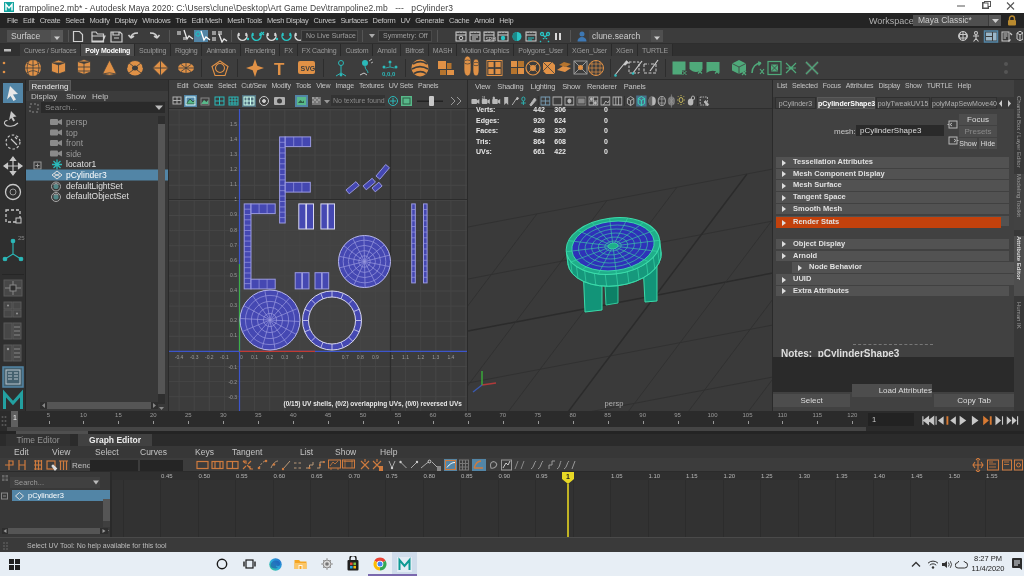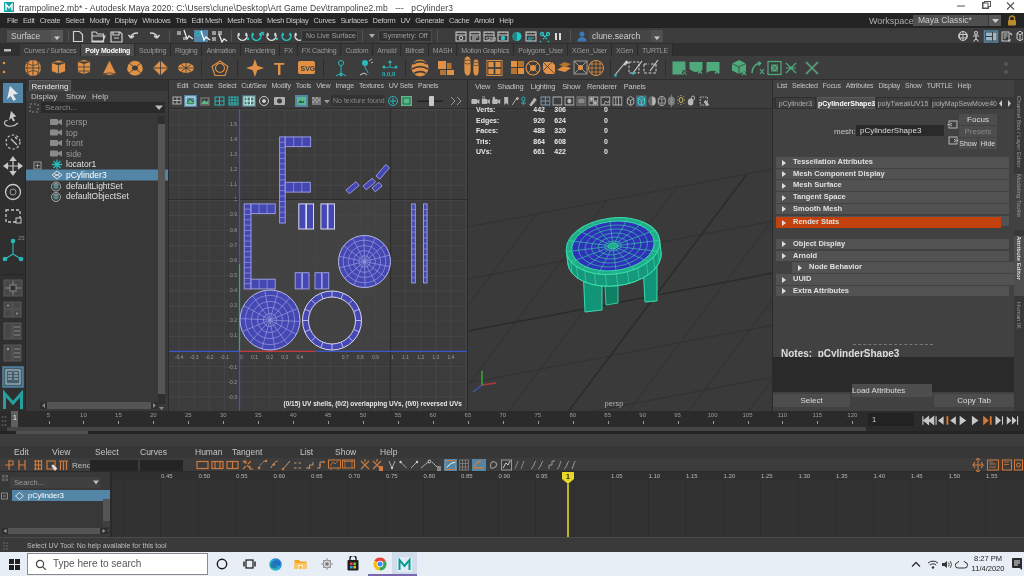--- a/index.html
+++ b/index.html
@@ -1087,21 +1087,21 @@
           <svg style="position:absolute;left:5px;top:2.5px" width="6" height="6">
             <path d="M1 0 l4 3 l-4 3z" fill="#ddd"></path>
           </svg>
           <span style="position:absolute;left:17px">Extra Attributes</span>
         </div>
       </div>
 <div class="abs" style="left:80px;top:264px;width:80px;border-top:1px dashed #777"></div>
 <span class="tx" style="left:8px;top:268px;color:#ddd;font-size:10px;font-weight:bold">Notes:&nbsp;&nbsp;pCylinderShape3</span>
 <div class="abs" style="left:0px;top:277px;width:241px;height:35px;background:#2a2a2a"></div>
 <div class="abs seg" style="left:0px;top:314px;width:77px;height:13px;color:#ddd;font-size:8px;line-height:13px;text-align:center">Select</div>
-<div class="abs seg" style="left:79px;top:304px;width:80px;height:13px;color:#ddd;font-size:8px;line-height:13px;text-align:left">Load Attributes</div>
+<div class="abs seg" style="left:79px;top:304px;width:80px;height:13px;color:#ddd;font-size:8px;line-height:13px;text-align:right">Load Attributes</div>
 <div class="abs seg" style="left:161px;top:314px;width:80px;height:13px;color:#ddd;font-size:8px;line-height:13px;text-align:center">Copy Tab</div>
 </div>
 
 <div class="abs" id="rstrip">
 <div class="abs" style="left:0;top:12px;width:10px;height:80px;color:#9a9a9a;font-size:6px;writing-mode:vertical-rl;text-align:center;line-height:10px">Channel Box / Layer Editor</div>
 <div class="abs" style="left:0;top:94px;width:10px;height:56px;background:#424242;color:#9a9a9a;font-size:6px;writing-mode:vertical-rl;line-height:10px">Modeling Toolkit</div>
 <div class="abs" style="left:0;top:156px;width:10px;height:60px;background:#4e4e4e;color:#ddd;font-size:6px;writing-mode:vertical-rl;line-height:10px;font-weight:bold">Attribute Editor</div>
 <div class="abs" style="left:0;top:222px;width:10px;height:40px;color:#9a9a9a;font-size:6px;writing-mode:vertical-rl;line-height:10px">Human IK</div>
 </div>
 
@@ -1199,26 +1199,30 @@
 <g fill="#c8c8c8">
           <path d="M91 2 l5 4.5 l-5 4.5 z M96.5 2 l5 4.5 l-5 4.5 z"></path>
           <path d="M102.5 2 v9" stroke="#c8c8c8" stroke-width="1.2"></path>
         </g>
 </svg>
 </div>
 <div class="abs" id="range">
       <div class="abs" style="left:16px;top:0;width:72px;height:3px;background:#4f4f4f"></div>
     </div>
 
+<div class="abs" id="getabs">
+<div class="abs" style="left:6px;top:0;width:64px;height:12px;background:#323232;color:#949494;line-height:12px;text-align:center">Time Editor</div>
+<div class="abs" style="left:78px;top:0;width:74px;height:12px;background:#414141;color:#ececec;line-height:12px;text-align:center;font-weight:bold">Graph Editor</div>
+</div>
 <div class="abs" id="gemenu">
 <span class="tx" style="left:14px;top:1px">Edit</span>
       <span class="tx" style="left:52px;top:1px">View</span>
       <span class="tx" style="left:95px;top:1px">Select</span>
       <span class="tx" style="left:140px;top:1px">Curves</span>
-      <span class="tx" style="left:195px;top:1px">Human</span>
+      <span class="tx" style="left:195px;top:1px">Keys</span>
       <span class="tx" style="left:232px;top:1px">Tangent</span>
       <span class="tx" style="left:300px;top:1px">List</span>
       <span class="tx" style="left:335px;top:1px">Show</span>
       <span class="tx" style="left:380px;top:1px">Help</span>
 </div>
 <div class="abs" id="getool">
 <svg class="abs" style="left:0;top:0" width="1024" height="14" viewBox="0 0 1024 14">
 <g stroke="#cf7b3e" fill="none" stroke-width="1.2">
 <path d="M9 2 v10 M9 3 h4 v4 h-4 M5 7 h4"></path>
 <path d="M19 2 v10 M25 2 v10 M19 7 h6"></path>
@@ -1470,27 +1474,20 @@
 
 <div class="abs" id="taskbar">
 <svg class="abs" style="left:9px;top:7px" width="11" height="11">
         <g fill="#1f1f1f">
           <rect x="0" y="0" width="5" height="5"></rect>
           <rect x="6" y="0" width="5" height="5"></rect>
           <rect x="0" y="6" width="5" height="5"></rect>
           <rect x="6" y="6" width="5" height="5"></rect>
         </g>
       </svg>
-<div class="abs" style="left:27px;top:1px;width:181px;height:22px;background:#fff;border:1px solid #8a8a8a">
-<svg class="abs" style="left:7px;top:5px" width="12" height="12">
-          <circle cx="5" cy="5" r="3.6" fill="none" stroke="#444" stroke-width="1.2"></circle>
-          <path d="M7.8 7.8 l3 3" stroke="#444" stroke-width="1.2"></path>
-        </svg>
-<span class="tx" style="left:25px;top:4px;font-size:10px;color:#555">Type here to search</span>
-</div>
 <svg class="abs" style="left:216px;top:6px" width="12" height="12">
         <circle cx="6" cy="6" r="4.7" fill="none" stroke="#1a1a1a" stroke-width="1.4"></circle>
       </svg>
 <svg class="abs" style="left:243px;top:6px" width="13" height="12">
         <g fill="none" stroke="#1a1a1a" stroke-width="1.2">
           <rect x="3" y="2" width="7" height="8"></rect>
           <path d="M1 3.5 v5 M12 3.5 v5" stroke-width="1.4"></path>
         </g>
       </svg>
 <svg class="abs" style="left:269px;top:6px" width="13" height="13" viewBox="0 0 26 26">

